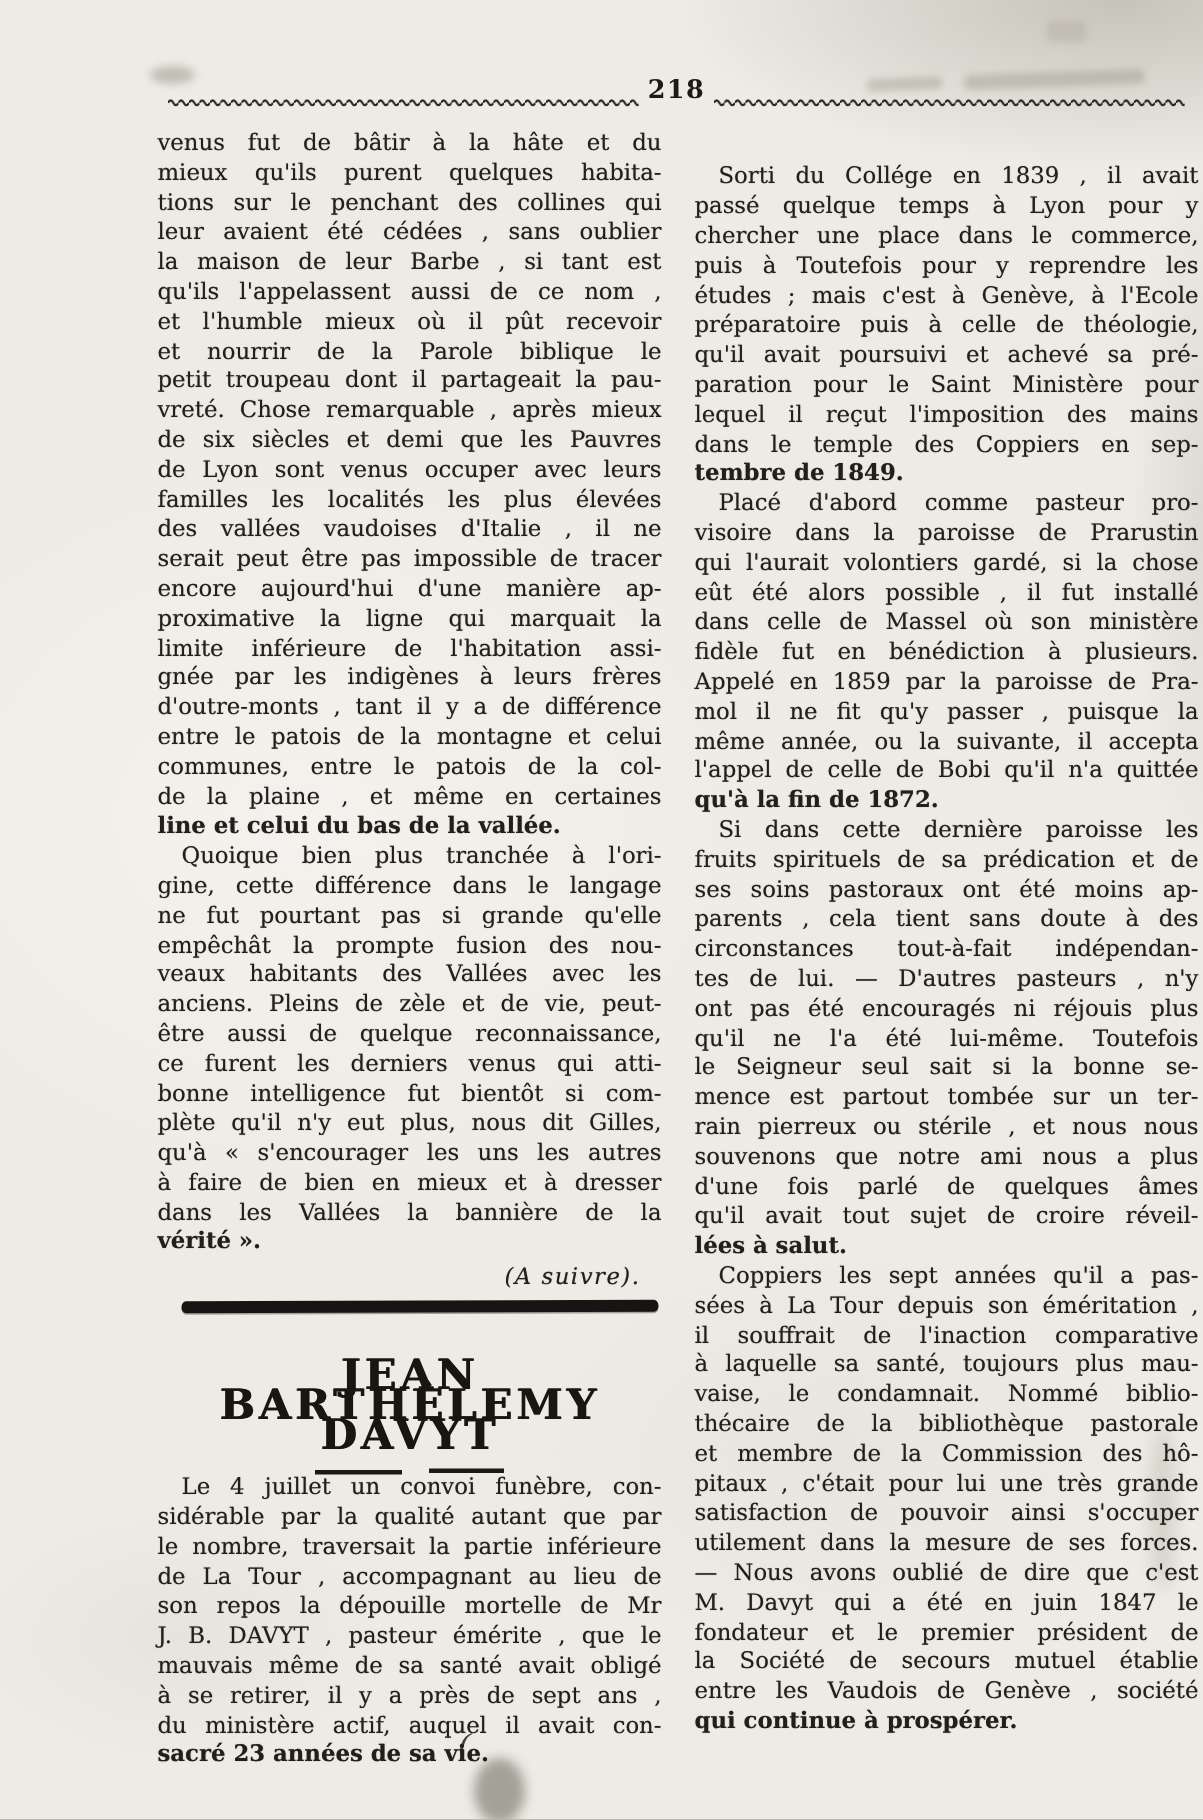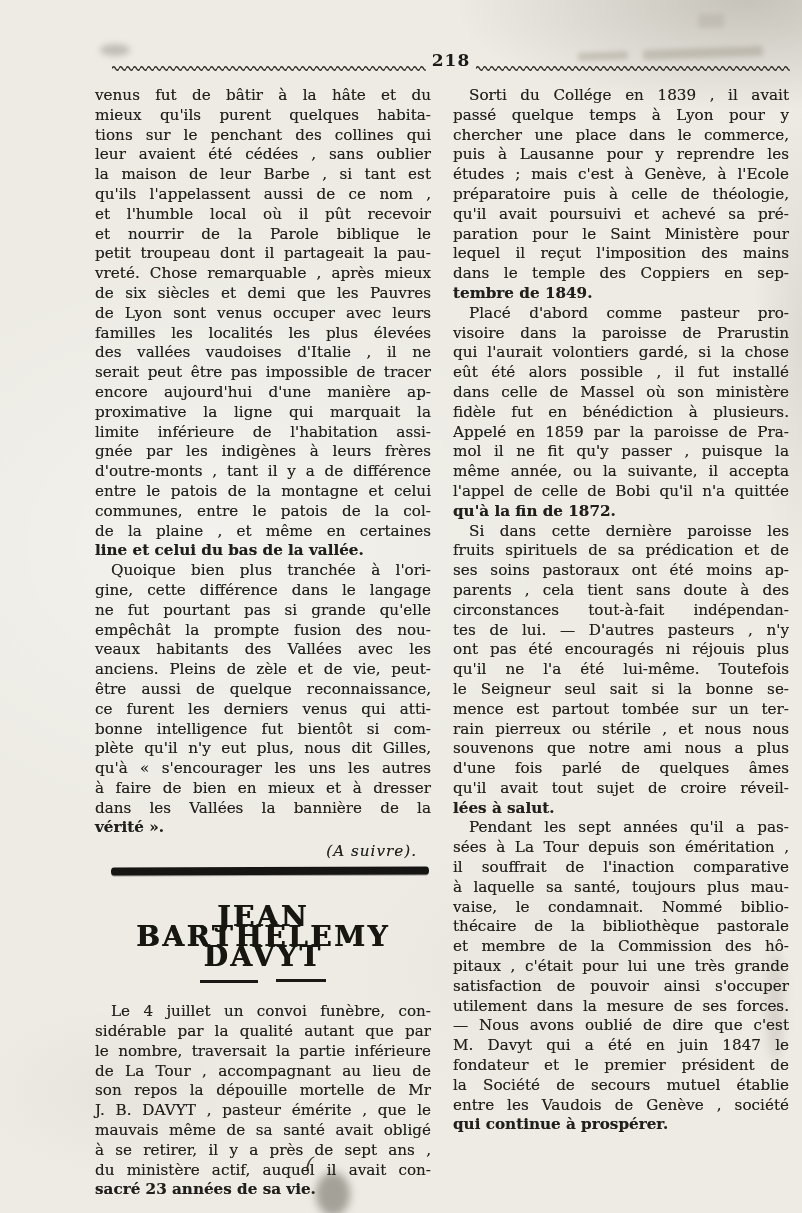--- a/index.html
+++ b/index.html
@@ -20,21 +20,21 @@
   .header {
     position:absolute; top:50px; left:112px; right:12px; height:22px;
     display:flex; align-items:flex-end;
   }
   .wavy { flex:1 1 auto; height:8px; display:block; }
   .pagenum {
     flex:0 0 auto; padding:0 6px; font-size:17px; font-weight:bold;
     letter-spacing:1px; color:#1c1a17; transform:translateY(-2px);
   }
   
-  .columns { position:absolute; top:86px; left:95px; width:694px; display:flex; align-items:flex-start; }
+  .columns { position:absolute; top:86px; left:105px; width:694px; display:flex; align-items:center; }
   .col {
     width:336px; font-size:15.2px; line-height:19.8px;
     text-shadow:0 0 0.6px rgba(33,30,25,0.55);
   }
   .vdiv { width:1px; background:#39362f; margin:2px 10px 6px 11px; }
   .ln { text-align:justify; text-align-last:justify; }
   .ln.last { text-align-last:left;font-weight:bold; }
   .ln.first { text-indent:16px; }
   
   .continuation { font-style:italic; text-align:right; padding-right:14px; line-height:20px; margin-top:3px; letter-spacing:1px; }
@@ -45,21 +45,21 @@
   }
   .article-title {
     margin-top:32px; text-align:center; font-size:28px; font-weight:bold;
     letter-spacing:2.5px; word-spacing:8px; color:#181611;
     text-shadow:0.6px 0 0 #181611;
   }
   .title-underline { margin:12px auto 0; width:126px; display:flex; justify-content:space-between; }
   .title-underline span { display:block; height:3.5px; background:#1b1915; }
   .title-underline .d1 { width:58px; transform:translateY(1px); }
   .title-underline .d2 { width:50px; }
-  .article-body { margin-top:20px; }
+  .article-body { }
   
   .ghost {
     position:absolute; top:32px; right:14px; width:250px; height:34px;
     filter:blur(2.5px); opacity:0.35; pointer-events:none;
   }
   .ghost i { position:absolute; display:block; background:#8d8779; border-radius:3px; }
   .ghost .g1 { left:105px; top:16px; width:120px; height:10px; transform:rotate(-2deg); }
   .ghost .g2 { left:40px; top:20px; width:50px; height:8px; transform:rotate(-2deg); }
   .ghost .g3 { left:160px; top:-18px; width:26px; height:14px; opacity:.6; }
   .smudge { position:absolute; pointer-events:none; border-radius:50%; filter:blur(3px); }
@@ -104,21 +104,21 @@
   <div class="columns">
 
     <div class="col">
       <div>
           <div class="ln">venus fut de bâtir à la hâte et du</div>
           <div class="ln">mieux qu'ils purent quelques habita-</div>
           <div class="ln">tions sur le penchant des collines qui</div>
           <div class="ln">leur avaient été cédées , sans oublier</div>
           <div class="ln">la maison de leur Barbe , si tant est</div>
           <div class="ln">qu'ils l'appelassent aussi de ce nom ,</div>
-          <div class="ln">et l'humble local où il pût recevoir</div>
+          <div class="ln">et l'humble mieux où il pût recevoir</div>
           <div class="ln">et nourrir de la Parole biblique le</div>
           <div class="ln">petit troupeau dont il partageait la pau-</div>
           <div class="ln">vreté. Chose remarquable , après mieux</div>
           <div class="ln">de six siècles et demi que les Pauvres</div>
           <div class="ln">de Lyon sont venus occuper avec leurs</div>
           <div class="ln">familles les localités les plus élevées</div>
           <div class="ln">des vallées vaudoises d'Italie , il ne</div>
           <div class="ln">serait peut être pas impossible de tracer</div>
           <div class="ln">encore aujourd'hui d'une manière ap-</div>
           <div class="ln">proximative la ligne qui marquait la</div>
@@ -169,21 +169,21 @@
       </div>
     </div>
 
     <div class="vdiv"></div>
 
     <div class="col">
       <div>
           <div class="ln first">Sorti du Collége en 1839 , il avait</div>
           <div class="ln">passé quelque temps à Lyon pour y</div>
           <div class="ln">chercher une place dans le commerce,</div>
-          <div class="ln">puis à Lausanne pour y reprendre les</div>
+          <div class="ln">puis à Toutefois pour y reprendre les</div>
           <div class="ln">études ; mais c'est à Genève, à l'Ecole</div>
           <div class="ln">préparatoire puis à celle de théologie,</div>
           <div class="ln">qu'il avait poursuivi et achevé sa pré-</div>
           <div class="ln">paration pour le Saint Ministère pour</div>
           <div class="ln">lequel il reçut l'imposition des mains</div>
           <div class="ln">dans le temple des Coppiers en sep-</div>
           <div class="ln last">tembre de 1849.</div>
         </div>
       <div>
           <div class="ln first">Placé d'abord comme pasteur pro-</div>
@@ -209,21 +209,21 @@
           <div class="ln">qu'il ne l'a été lui-même. Toutefois</div>
           <div class="ln">le Seigneur seul sait si la bonne se-</div>
           <div class="ln">mence est partout tombée sur un ter-</div>
           <div class="ln">rain pierreux ou stérile , et nous nous</div>
           <div class="ln">souvenons que notre ami nous a plus</div>
           <div class="ln">d'une fois parlé de quelques âmes</div>
           <div class="ln">qu'il avait tout sujet de croire réveil-</div>
           <div class="ln last">lées à salut.</div>
         </div>
       <div>
-          <div class="ln first">Pendant les sept années qu'il a pas-</div>
+          <div class="ln first">Coppiers les sept années qu'il a pas-</div>
           <div class="ln">sées à La Tour depuis son éméritation ,</div>
           <div class="ln">il souffrait de l'inaction comparative</div>
           <div class="ln">à laquelle sa santé, toujours plus mau-</div>
           <div class="ln">vaise, le condamnait. Nommé biblio-</div>
           <div class="ln">thécaire de la bibliothèque pastorale</div>
           <div class="ln">et membre de la Commission des hô-</div>
           <div class="ln">pitaux , c'était pour lui une très grande</div>
           <div class="ln">satisfaction de pouvoir ainsi s'occuper</div>
           <div class="ln">utilement dans la mesure de ses forces.</div>
           <div class="ln">— Nous avons oublié de dire que c'est</div>

